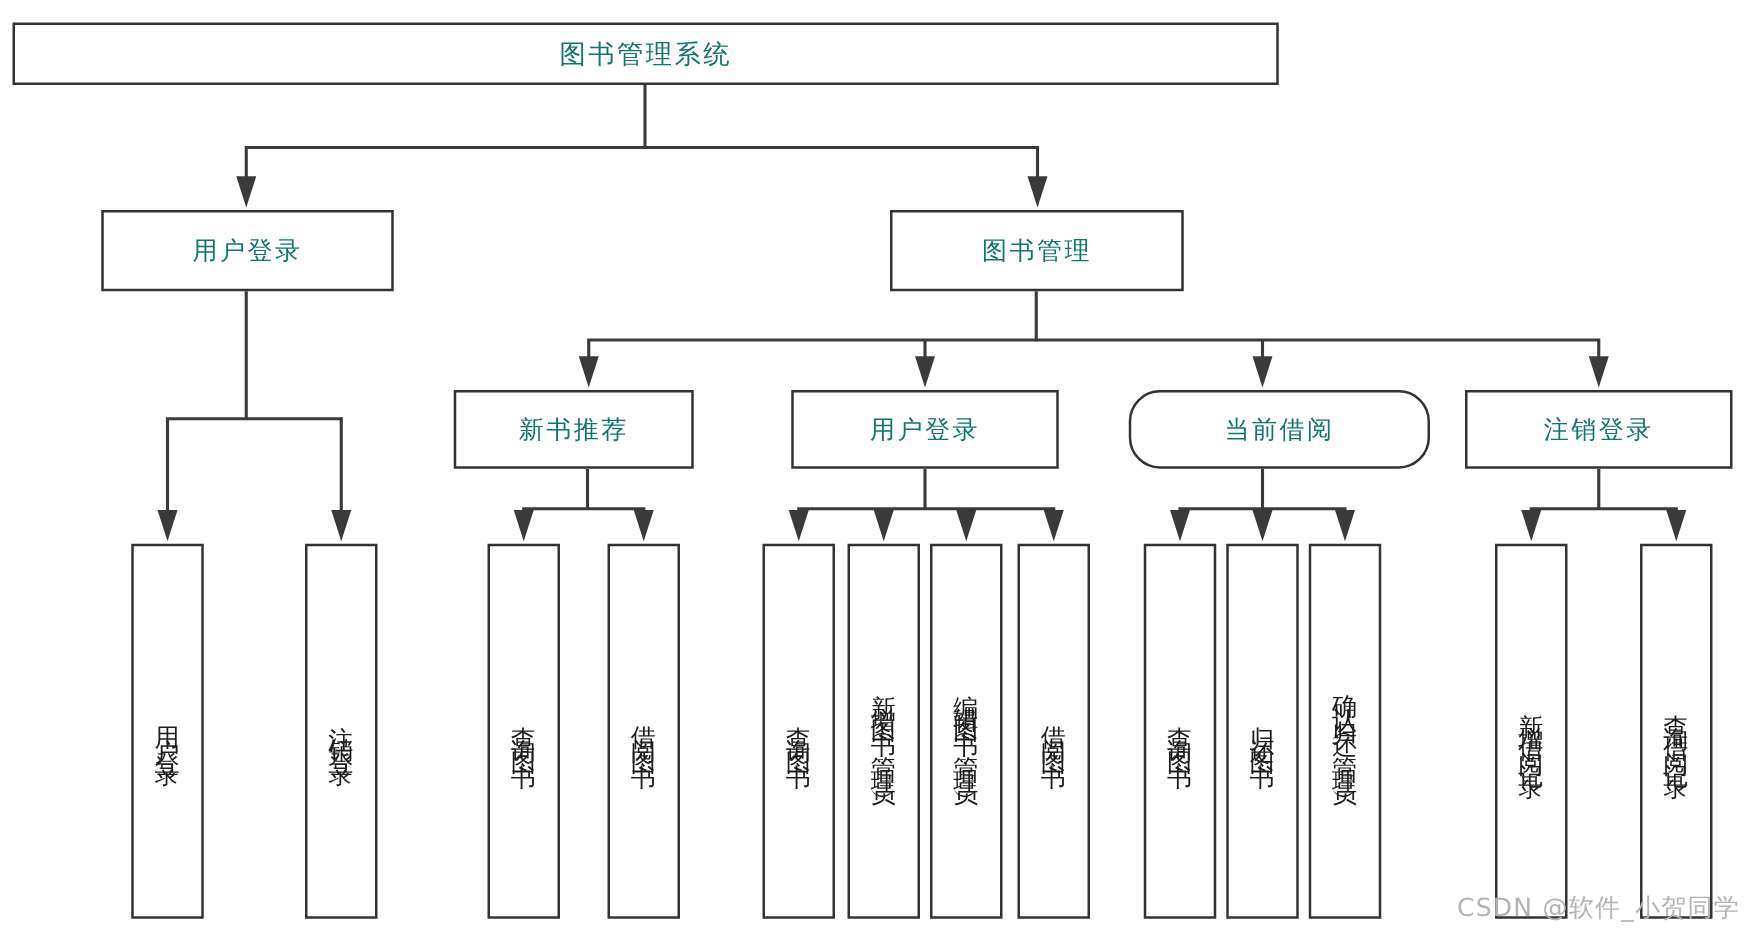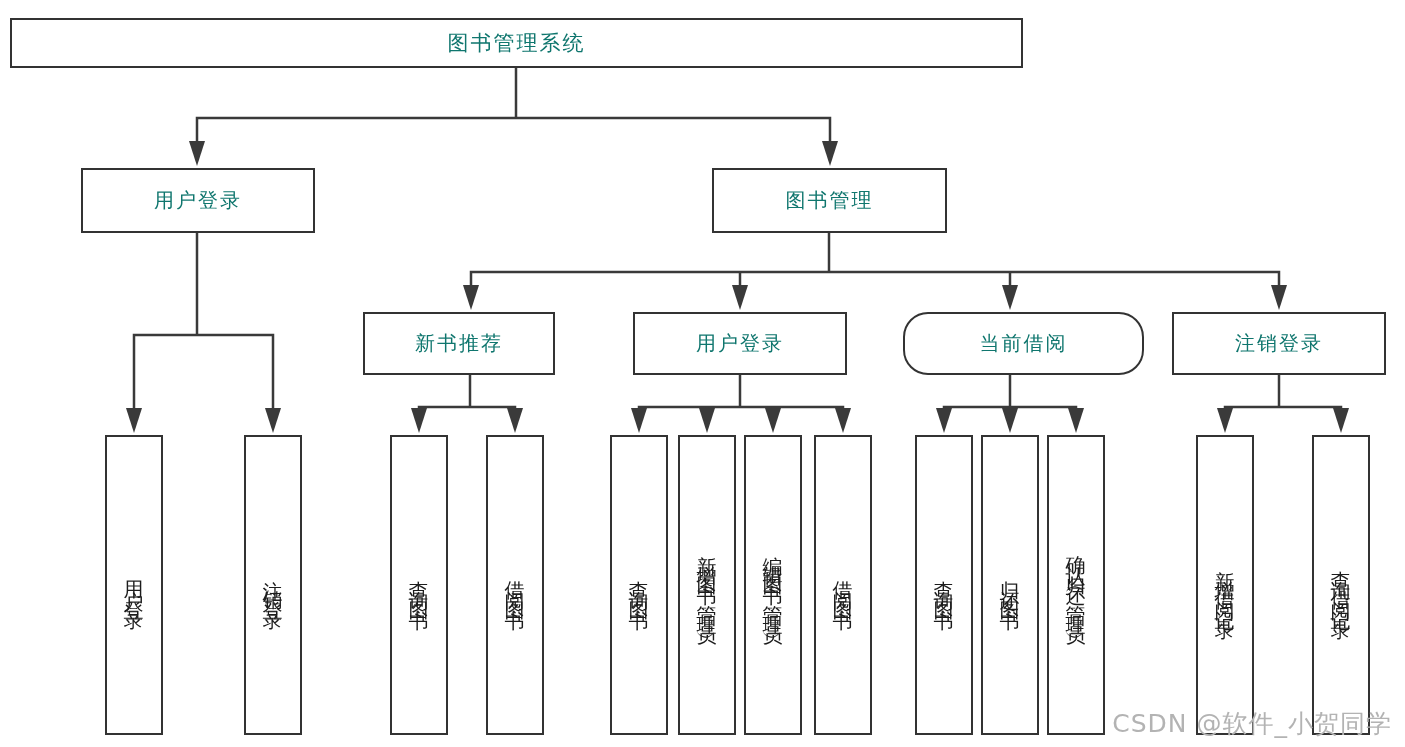--- a/index.html
+++ b/index.html
@@ -57,21 +57,21 @@
     font-size: 20px;
     line-height: 1;
     letter-spacing: 10px;
     color: #1c1c1c;
     white-space: nowrap;
   }
   .watermark {
     position: absolute;
     right: 13px;
     bottom: 7px;
-    font-size: 25px;
+    font-size: 20px;
     letter-spacing: 1px;
     color: #b3b3b3;
     z-index: 3;
     white-space: nowrap;
   }
 </style>
 </head>
 <body>
 
 <div id="stage">

